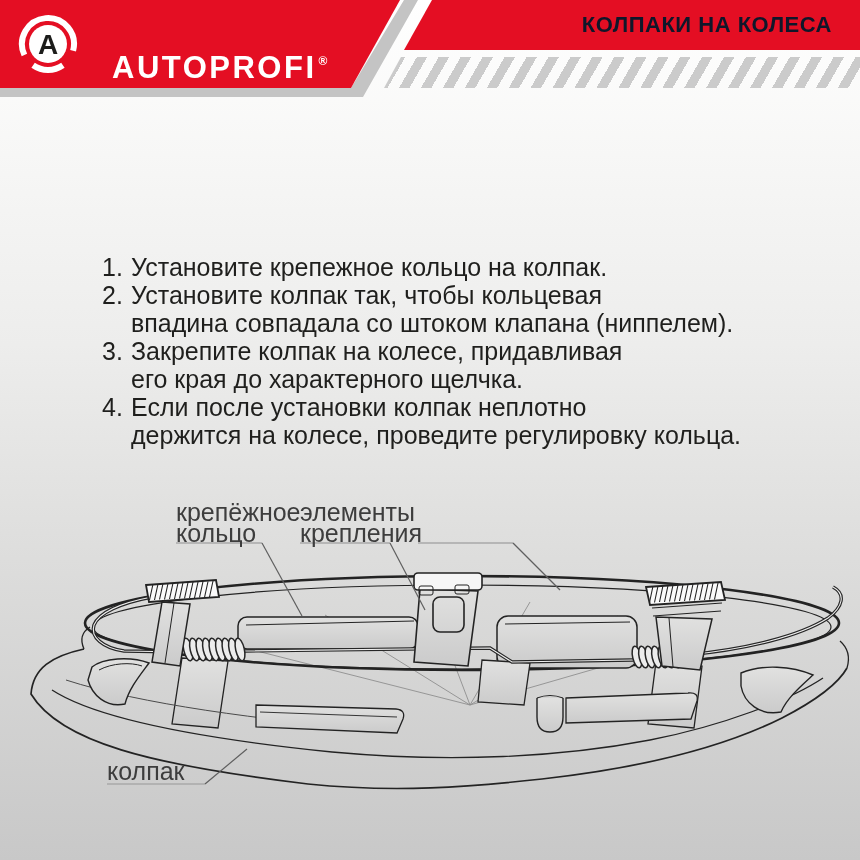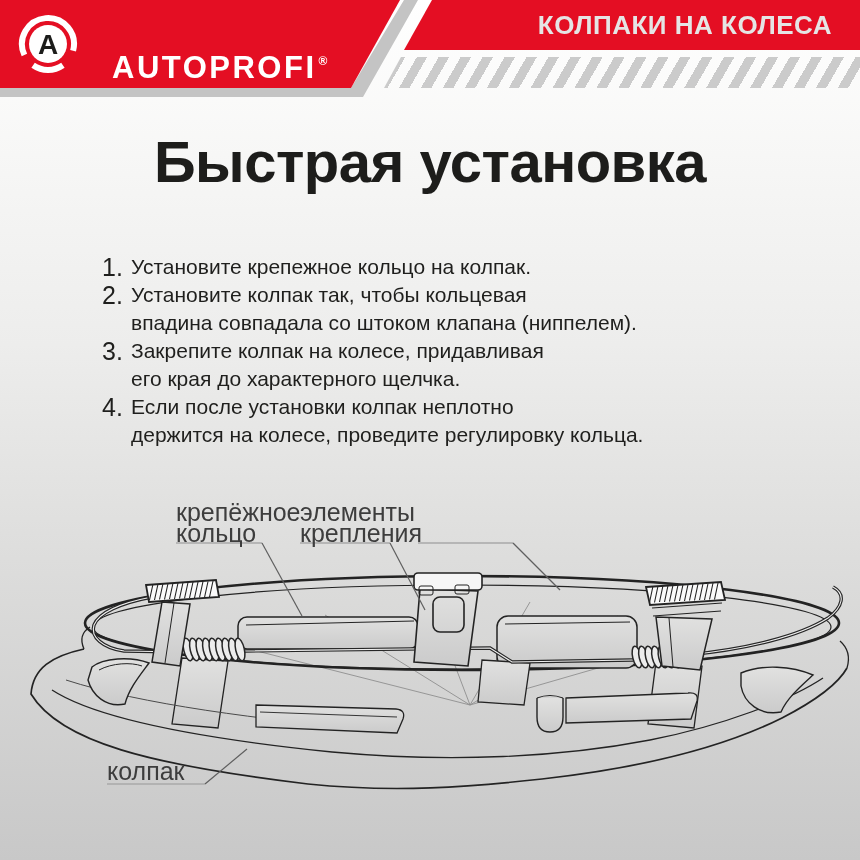--- a/index.html
+++ b/index.html
@@ -9,36 +9,36 @@
     background:linear-gradient(180deg,#ffffff 0%,#f7f7f6 18%,#ededec 40%,#dddddc 65%,#c8c8c8 100%);
   }
   
   .hdr-left{position:absolute;left:0;top:0;width:440px;height:97px;background:#e40e23;
     clip-path:polygon(0 0,400px 0,351px 88px,0 88px);}
   .hdr-band{position:absolute;left:0;top:0;width:440px;height:97px;background:#c4c4c4;
     clip-path:polygon(404px 0,418px 0,363px 97px,0 97px,0 88px,351px 88px);}
   .hdr-right{position:absolute;left:0;top:0;width:860px;height:50px;background:#e40e23;
     clip-path:polygon(432px 0,860px 0,860px 50px,404px 50px);}
   .hdr-right .cat{position:absolute;right:28px;top:0;height:50px;line-height:50px;
-    color:#e5e5e5;font-size:26px;font-weight:bold;letter-spacing:.5px;white-space:nowrap;}
+    color:#0f172a;font-size:22px;font-weight:bold;letter-spacing:.5px;white-space:nowrap;}
   .hdr-stripes{position:absolute;left:0;top:57px;width:860px;height:31px;
     clip-path:polygon(401px 0,860px 0,860px 31px,384px 31px);
     background:repeating-linear-gradient(120deg,#cbcbcb 0 9px,rgba(0,0,0,0) 9px 19px);}
   .logo{position:absolute;left:16px;top:12px;width:64px;height:64px;}
   .brand{position:absolute;left:112px;top:0;height:84px;line-height:84px;color:#fff;
     font-size:31px;font-weight:bold;letter-spacing:2.5px;white-space:nowrap;margin-top:26px;}
   .brand .rmark{display:inline-block;font-size:12px;letter-spacing:0;position:relative;top:-13px;margin-left:2px;}
   
   .title{position:absolute;left:0;top:128px;width:860px;text-align:center;
     font-size:58px;font-weight:bold;letter-spacing:-.5px;color:#1d1d1b;}
   
   .ins{position:absolute;left:102px;top:253px;width:690px;}
   .ins-item{display:flex;}
   .ins-num{flex:0 0 29px;font-size:25px;line-height:28px;color:#1f1f1d;}
-  .ins-text{font-size:21px;line-height:28px;color:#1f1f1d;}
+  .ins-text{font-size:25px;line-height:28px;color:#1f1f1d;}
   .ins-line{display:block;white-space:nowrap;}
   
   .diagram-svg{position:absolute;left:0;top:490px;width:860px;height:325px;}
   .dlabel{position:absolute;font-size:25px;line-height:21px;color:#3d3d3d;}
 </style>
 </head>
 <body>
 
 <div class="page">
 
@@ -51,21 +51,20 @@
 
   <svg class="logo" viewBox="-32 -32 64 64">
     <path d="M -23.6,11.0 A 26,26 0 1 1 25.1,6.7" fill="none" stroke="#ffffff" stroke-width="6"></path>
     <path d="M -14.9,21.3 A 26,26 0 0 0 14.9,21.3" fill="none" stroke="#ffffff" stroke-width="6"></path>
     <circle cx="0" cy="0" r="19" fill="#ffffff"></circle>
     <text x="0" y="10" text-anchor="middle" font-family="Liberation Sans, DejaVu Sans, sans-serif" font-size="28" font-weight="bold" fill="#1d1d1b">A</text>
   </svg>
 
   <div class="brand"><span>AUTOPROFI</span><span class="rmark">®</span></div>
 
-  <div class="title">Быстрая установка</div>
 
   <div class="ins">
     <div class="ins-item">
       <span class="ins-num">1.</span>
       <span class="ins-text">
         <span class="ins-line">Установите крепежное кольцо на колпак.</span>
       </span>
     </div>
     <div class="ins-item">
       <span class="ins-num">2.</span>

